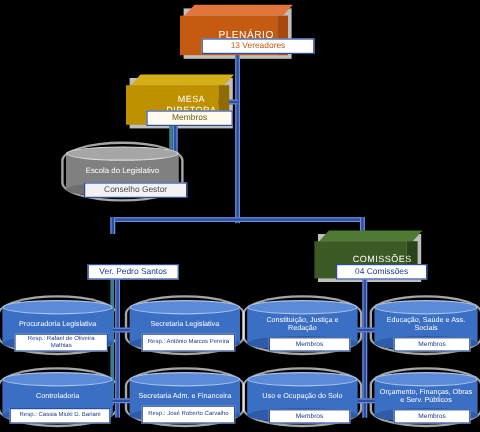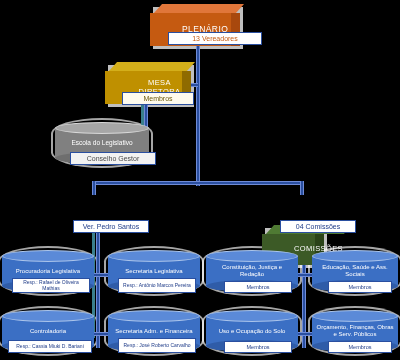--- a/index.html
+++ b/index.html
@@ -105,21 +105,21 @@
     <div class="clabel" style="font-size:6.5px;">Escola do Legislativo</div>
   </div>
   <div class="cap gray" style="left:70px;top:152px;width:86px;height:13px;font-size:7px;">
     <span>Conselho Gestor</span>
   </div>
 
   <div class="cap blue" style="left:73px;top:220px;width:76px;height:13px;font-size:7px;">
     <span>Ver. Pedro Santos</span>
   </div>
 
-  <div class="node3d" style="left:262px;top:192px;width:62px;height:40px;margin-top:33px;">
+  <div class="node3d" style="left:262px;top:192px;width:86px;height:40px;">
     <div class="shadow"></div>
     <div class="top" style="width:78px;background:#4F7A33;transform:skewX(-42deg);"></div>
     <div class="side" style="right:0;top:9px;height:31px;background:#2A4318;"></div>
     <div class="face" style="background:#3C5A26;font-size:7.5px;">
       <span>COMISSÕES</span>
     </div>
   </div>
   <div class="cap blue" style="left:280px;top:220px;width:76px;height:13px;font-size:7px;">
     <span>04 Comissões</span>
   </div>

